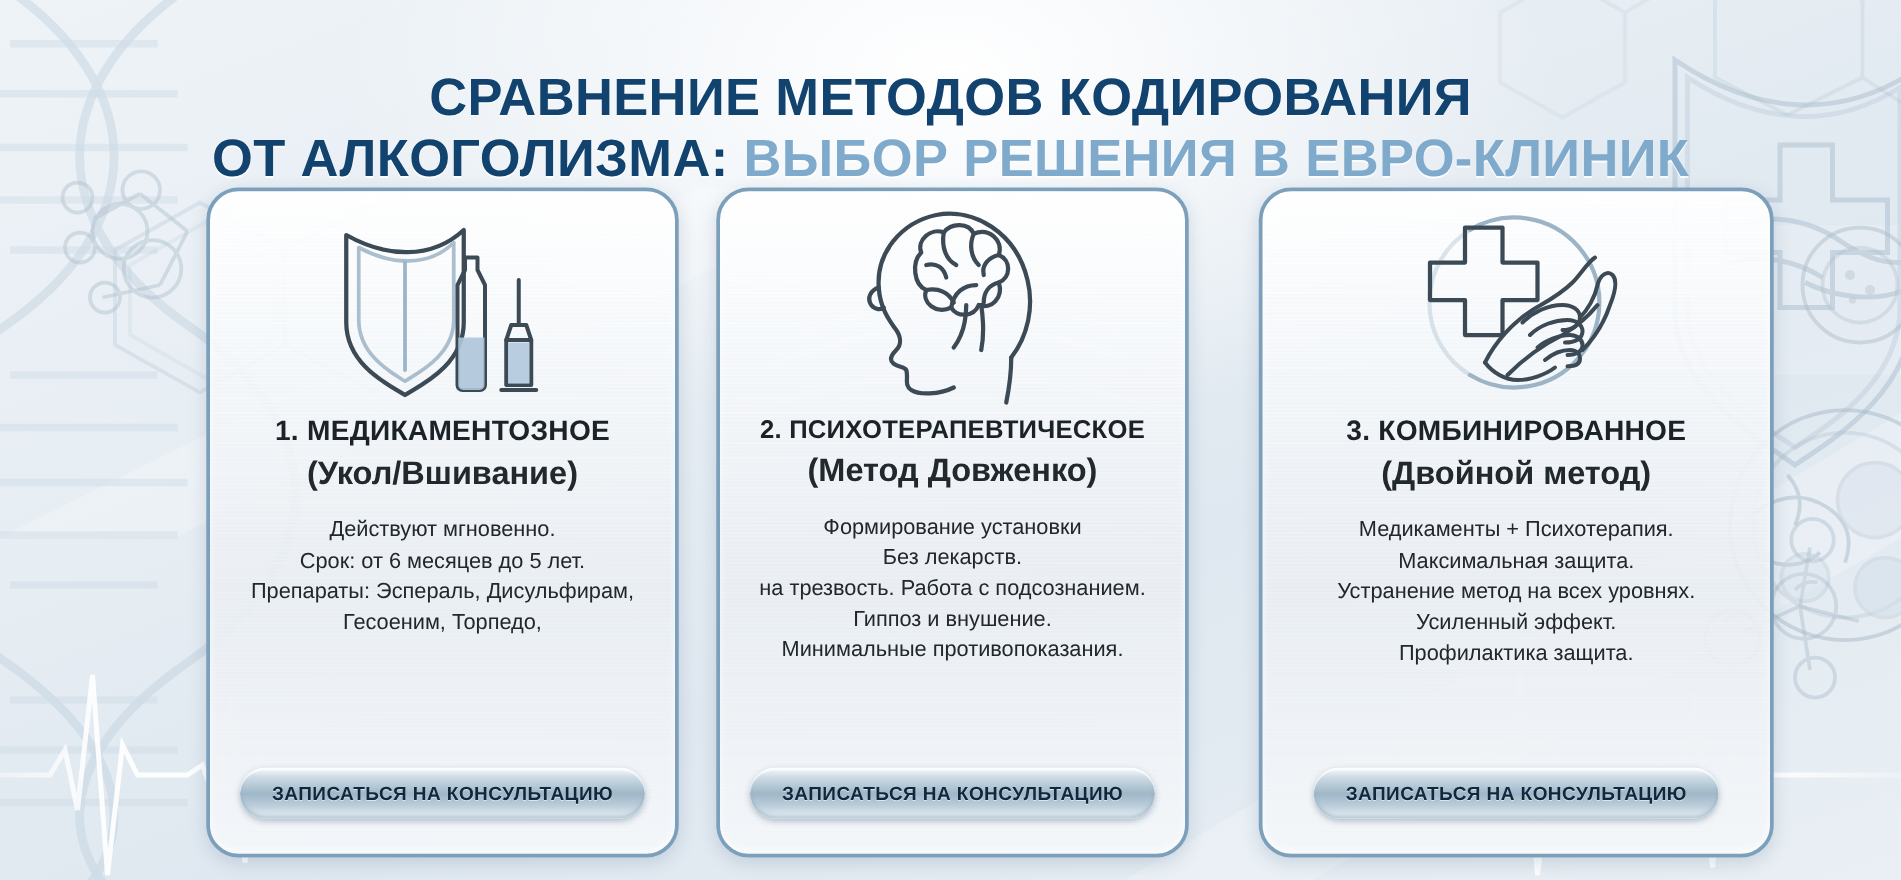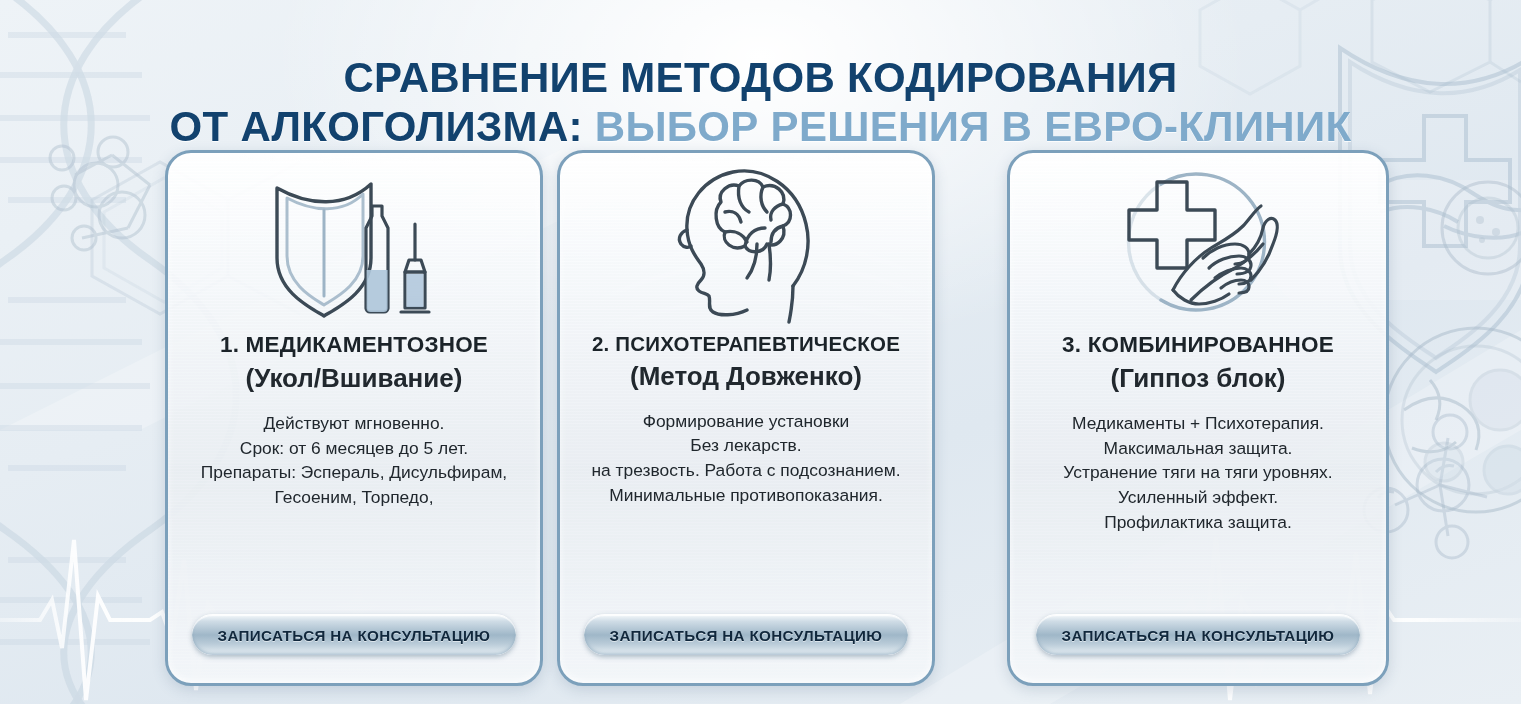--- a/index.html
+++ b/index.html
@@ -51,22 +51,22 @@
       inset 0 1px 0 rgba(255,255,255,.95),
       inset 0 -2px 6px rgba(255,255,255,.7);
     overflow:hidden;
   }
   .card::before{
     content:"";position:absolute;top:-3px;left:10%;width:80%;height:14px;
     background:radial-gradient(ellipse at 50% 0%,rgba(255,255,255,.95),rgba(255,255,255,0) 70%);
     pointer-events:none;
   }
   .card1{left:148px;width:378px;}
-  .card2{left:540px;width:378px;}
-  .card3{left:990px;width:382px;}
+  .card2{left:556px;width:378px;}
+  .card3{left:990px;width:412px;}
 
   .card-inner{position:relative;height:100%;display:flex;flex-direction:column;align-items:center;}
 
   .icon-box{
     height:178px;width:100%;
     display:flex;align-items:center;justify-content:center;
     position:relative;
   }
   .icon-box svg{display:block;}
 
@@ -323,20 +323,21 @@
               <path d="M108 84 C 110 98, 110 110, 108 120"></path>
             </g>
           </svg>
         </div>
         <div class="card-title">2. ПСИХОТЕРАПЕВТИЧЕСКОЕ</div>
         <div class="card-sub">(Метод Довженко)</div>
         <div class="card-body">
           <span class="ln">Формирование установки</span>
           <span class="ln">Без лекарств.</span>
           <span class="ln">на трезвость. Работа с подсознанием.</span>
+          <span class="ln">Гиппоз и внушение.</span>
           <span class="ln">Минимальные противопоказания.</span>
         </div>
         <div class="cta-wrap">
           <button class="cta">ЗАПИСАТЬСЯ НА КОНСУЛЬТАЦИЮ</button>
         </div>
       </div>
     </div>
 
     <div class="card card3">
       <div class="card-inner">
@@ -356,25 +357,25 @@
               <path d="M100 96 C 108 88, 120 82, 132 82 C 140 82, 146 86, 146 92 C 146 98, 140 102, 132 102"></path>
               <path d="M106 106 C 114 98, 126 94, 136 94 C 143 94, 148 98, 148 103 C 148 109, 142 112, 134 112"></path>
               <path d="M112 116 C 119 110, 130 106, 138 106 C 144 106, 148 110, 148 114 C 148 119, 143 122, 136 122"></path>
               <path d="M118 126 C 124 121, 132 118, 138 118 C 143 118, 146 121, 146 125 C 146 129, 142 131, 136 131"></path>
               <path d="M146 92 C 152 86, 158 76, 160 66 C 162 58, 168 54, 172 58 C 176 62, 174 72, 170 82
                        C 166 94, 158 108, 148 118"></path>
             </g>
           </svg>
         </div>
         <div class="card-title">3. КОМБИНИРОВАННОЕ</div>
-        <div class="card-sub">(Гиппоз блок)</div>
+        <div class="card-sub">(Двойной метод)</div>
         <div class="card-body">
           <span class="ln">Медикаменты + Психотерапия.</span>
           <span class="ln">Максимальная защита.</span>
-          <span class="ln">Устранение тяги на тяги уровнях.</span>
+          <span class="ln">Устранение метод на всех уровнях.</span>
           <span class="ln">Усиленный эффект.</span>
           <span class="ln">Профилактика защита.</span>
         </div>
         <div class="cta-wrap">
           <button class="cta">ЗАПИСАТЬСЯ НА КОНСУЛЬТАЦИЮ</button>
         </div>
       </div>
     </div>
 
   </div>

